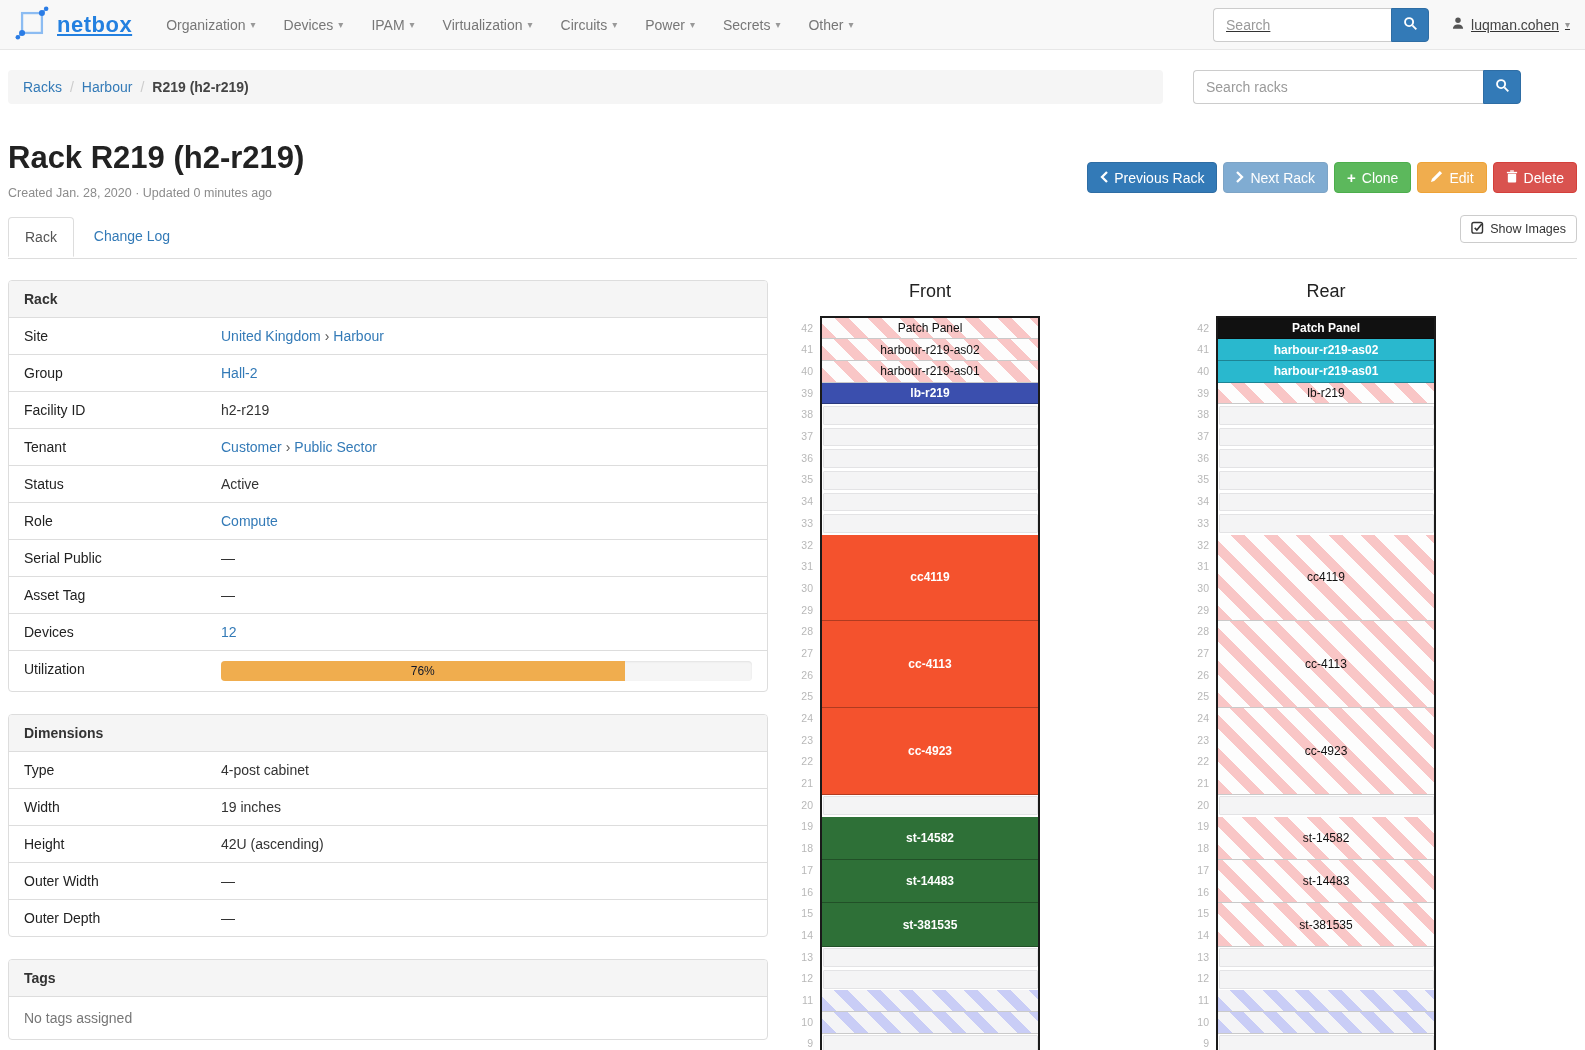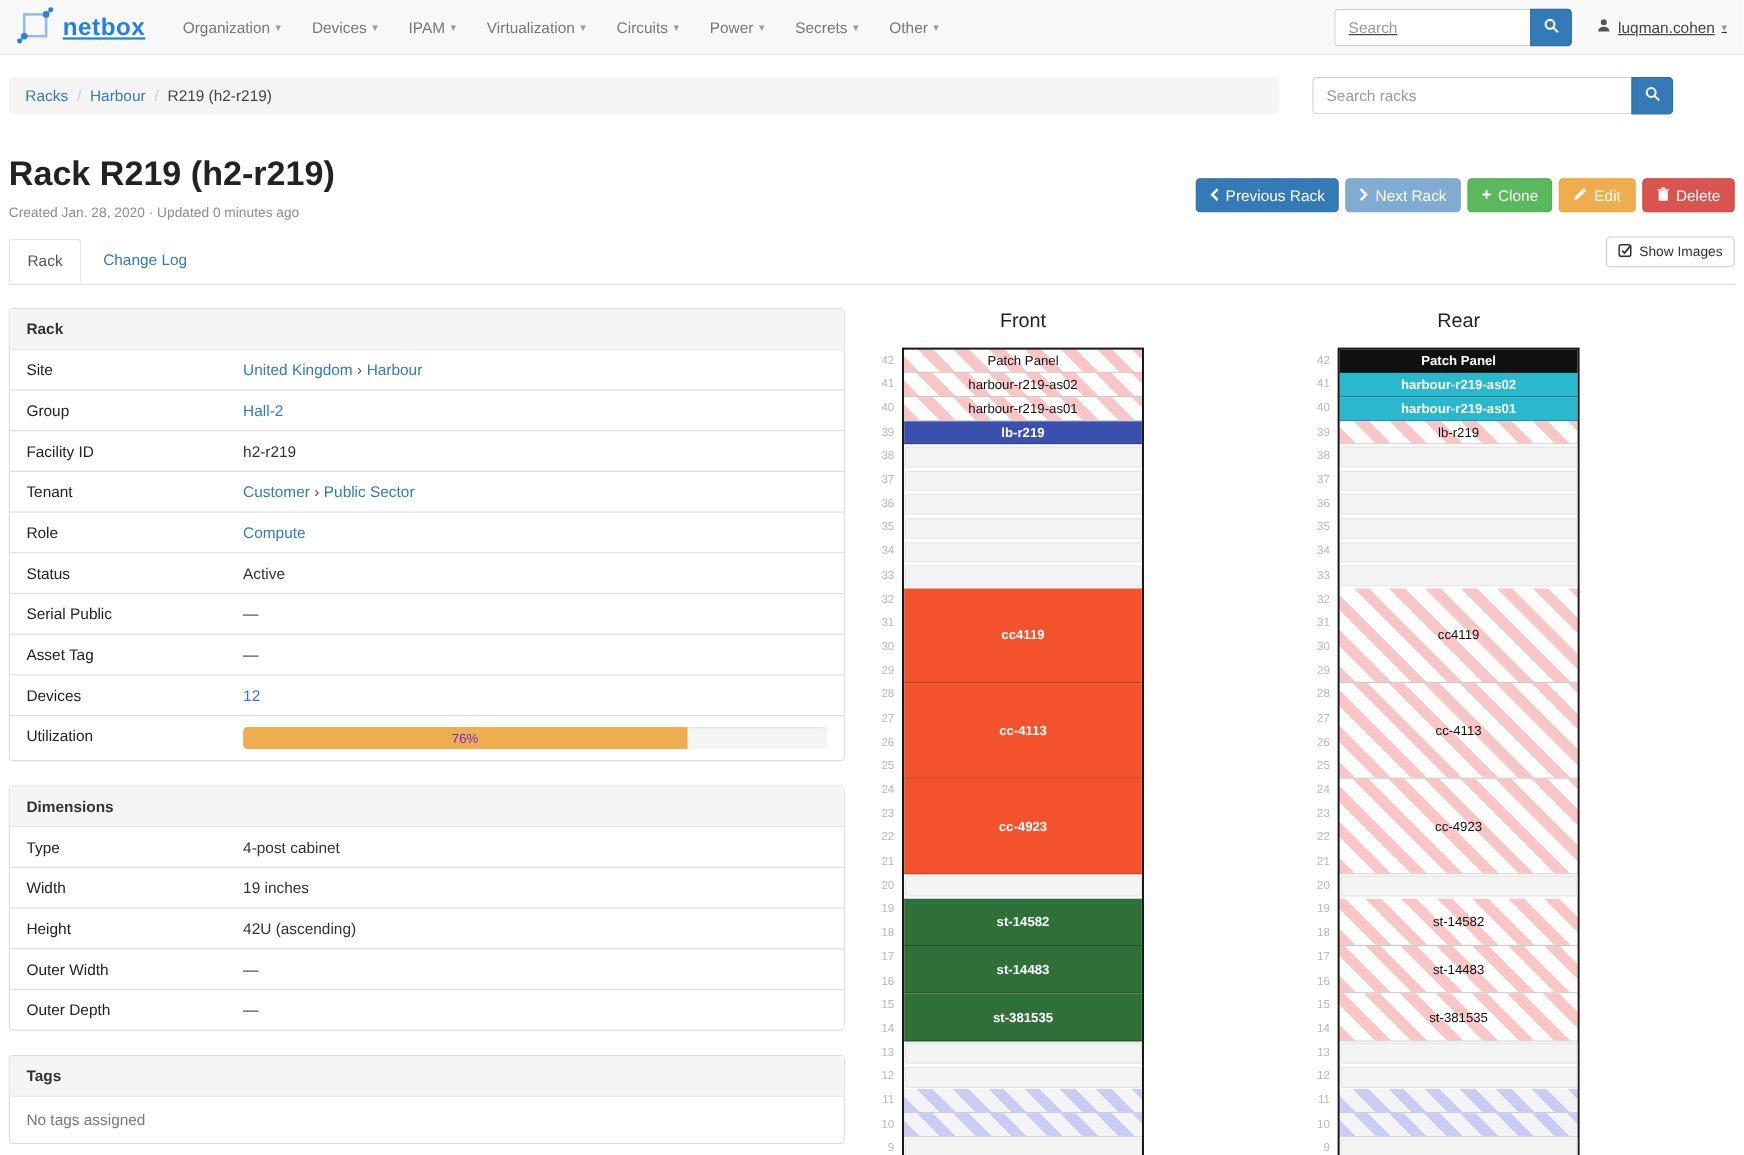--- a/index.html
+++ b/index.html
@@ -25,21 +25,21 @@
     border-radius: 0 4px 4px 0; cursor: pointer; display: flex; align-items: center; justify-content: center; }
   .nav-user { display: flex; align-items: center; gap: 6px; color: #444; cursor: pointer; }
 
   
   .page { padding: 0 8px; }
   .breadcrumb-row { display: flex; margin-top: 20px; align-items: flex-start; }
   .breadcrumb { background: #f5f5f5; border-radius: 4px; padding: 8px 15px; width: 1155px;
     height: 34px; display: flex; align-items: center; gap: 8px; font-size: 14px; }
   .breadcrumb a { color: #337ab7; text-decoration: none; cursor: pointer; }
   .breadcrumb .sep { color: #ccc; }
-  .breadcrumb .active { color: #444; }
+  .breadcrumb .active { color: #444; font-weight: bold; }
   .rack-search { margin-left: 30px; }
   .rack-search input { width: 290px; }
 
   .header-section { position: relative; }
   .action-buttons { position: absolute; top: 22px; right: 0; display: flex; gap: 6px; }
   .btn { border-radius: 4px; padding: 6px 12px; font-size: 14px; color: #fff; border: 1px solid transparent;
     display: inline-flex; align-items: center; gap: 6px; cursor: pointer; font-family: "Liberation Sans", sans-serif; }
   .btn-prev  { background: #337ab7; border-color: #2e6da4; }
   .btn-next  { background: #337ab7; border-color: #2e6da4; opacity: .62; }
   .btn-clone { background: #5cb85c; border-color: #4cae4c; }
@@ -66,21 +66,21 @@
     font-weight: bold; font-size: 14px; color: #333; border-radius: 3px 3px 0 0; }
   .panel-body { padding: 13px 15px; color: #777; }
   .attr-row { display: flex; border-top: 1px solid #ddd; }
   .attr-row:first-of-type { border-top: none; }
   .attr-label { width: 197px; padding: 10px 15px; color: #222; }
   .attr-value { flex: 1; padding: 10px 15px; color: #333; }
   .attr-value a { color: #337ab7; text-decoration: none; cursor: pointer; }
   .attr-value .chev { color: #555; padding: 0 4px; }
   .progress { background: #f5f5f5; border-radius: 4px; height: 20px; overflow: hidden;
     box-shadow: inset 0 1px 2px rgba(0,0,0,.08); }
-  .progress-bar { background: #f0ad4e; height: 100%; color: #6d28d9; font-size: 12px;
+  .progress-bar { background: #f0ad4e; height: 100%; color: #0f172a; font-size: 12px;
     display: flex; align-items: center; justify-content: center; }
 
   
   .elevations { display: flex; margin-left: 26px; }
   .rack-block { width: 246px; }
   .rack-block + .rack-block { margin-left: 150px; }
   .rack-title { margin-left: 26px; text-align: center; font-size: 18px; font-weight: 500;
     color: #222; height: 36px; line-height: 22px; }
   .rack-body { display: flex; }
   .unit-numbers { width: 26px; padding-right: 7px; padding-top: 2px; }
@@ -273,26 +273,26 @@
             </div>
             <div class="attr-row">
               <div class="attr-label">Facility ID</div>
               <div class="attr-value">h2-r219</div>
             </div>
             <div class="attr-row">
               <div class="attr-label">Tenant</div>
               <div class="attr-value"><a>Customer</a><span class="chev">›</span><a>Public Sector</a></div>
             </div>
             <div class="attr-row">
+              <div class="attr-label">Status</div>
+              <div class="attr-value">Active</div>
+            </div>
+            <div class="attr-row">
               <div class="attr-label">Role</div>
               <div class="attr-value"><a>Compute</a></div>
-            </div>
-            <div class="attr-row">
-              <div class="attr-label">Status</div>
-              <div class="attr-value">Active</div>
             </div>
             <div class="attr-row">
               <div class="attr-label">Serial Public</div>
               <div class="attr-value">—</div>
             </div>
             <div class="attr-row">
               <div class="attr-label">Asset Tag</div>
               <div class="attr-value">—</div>
             </div>
             <div class="attr-row">

